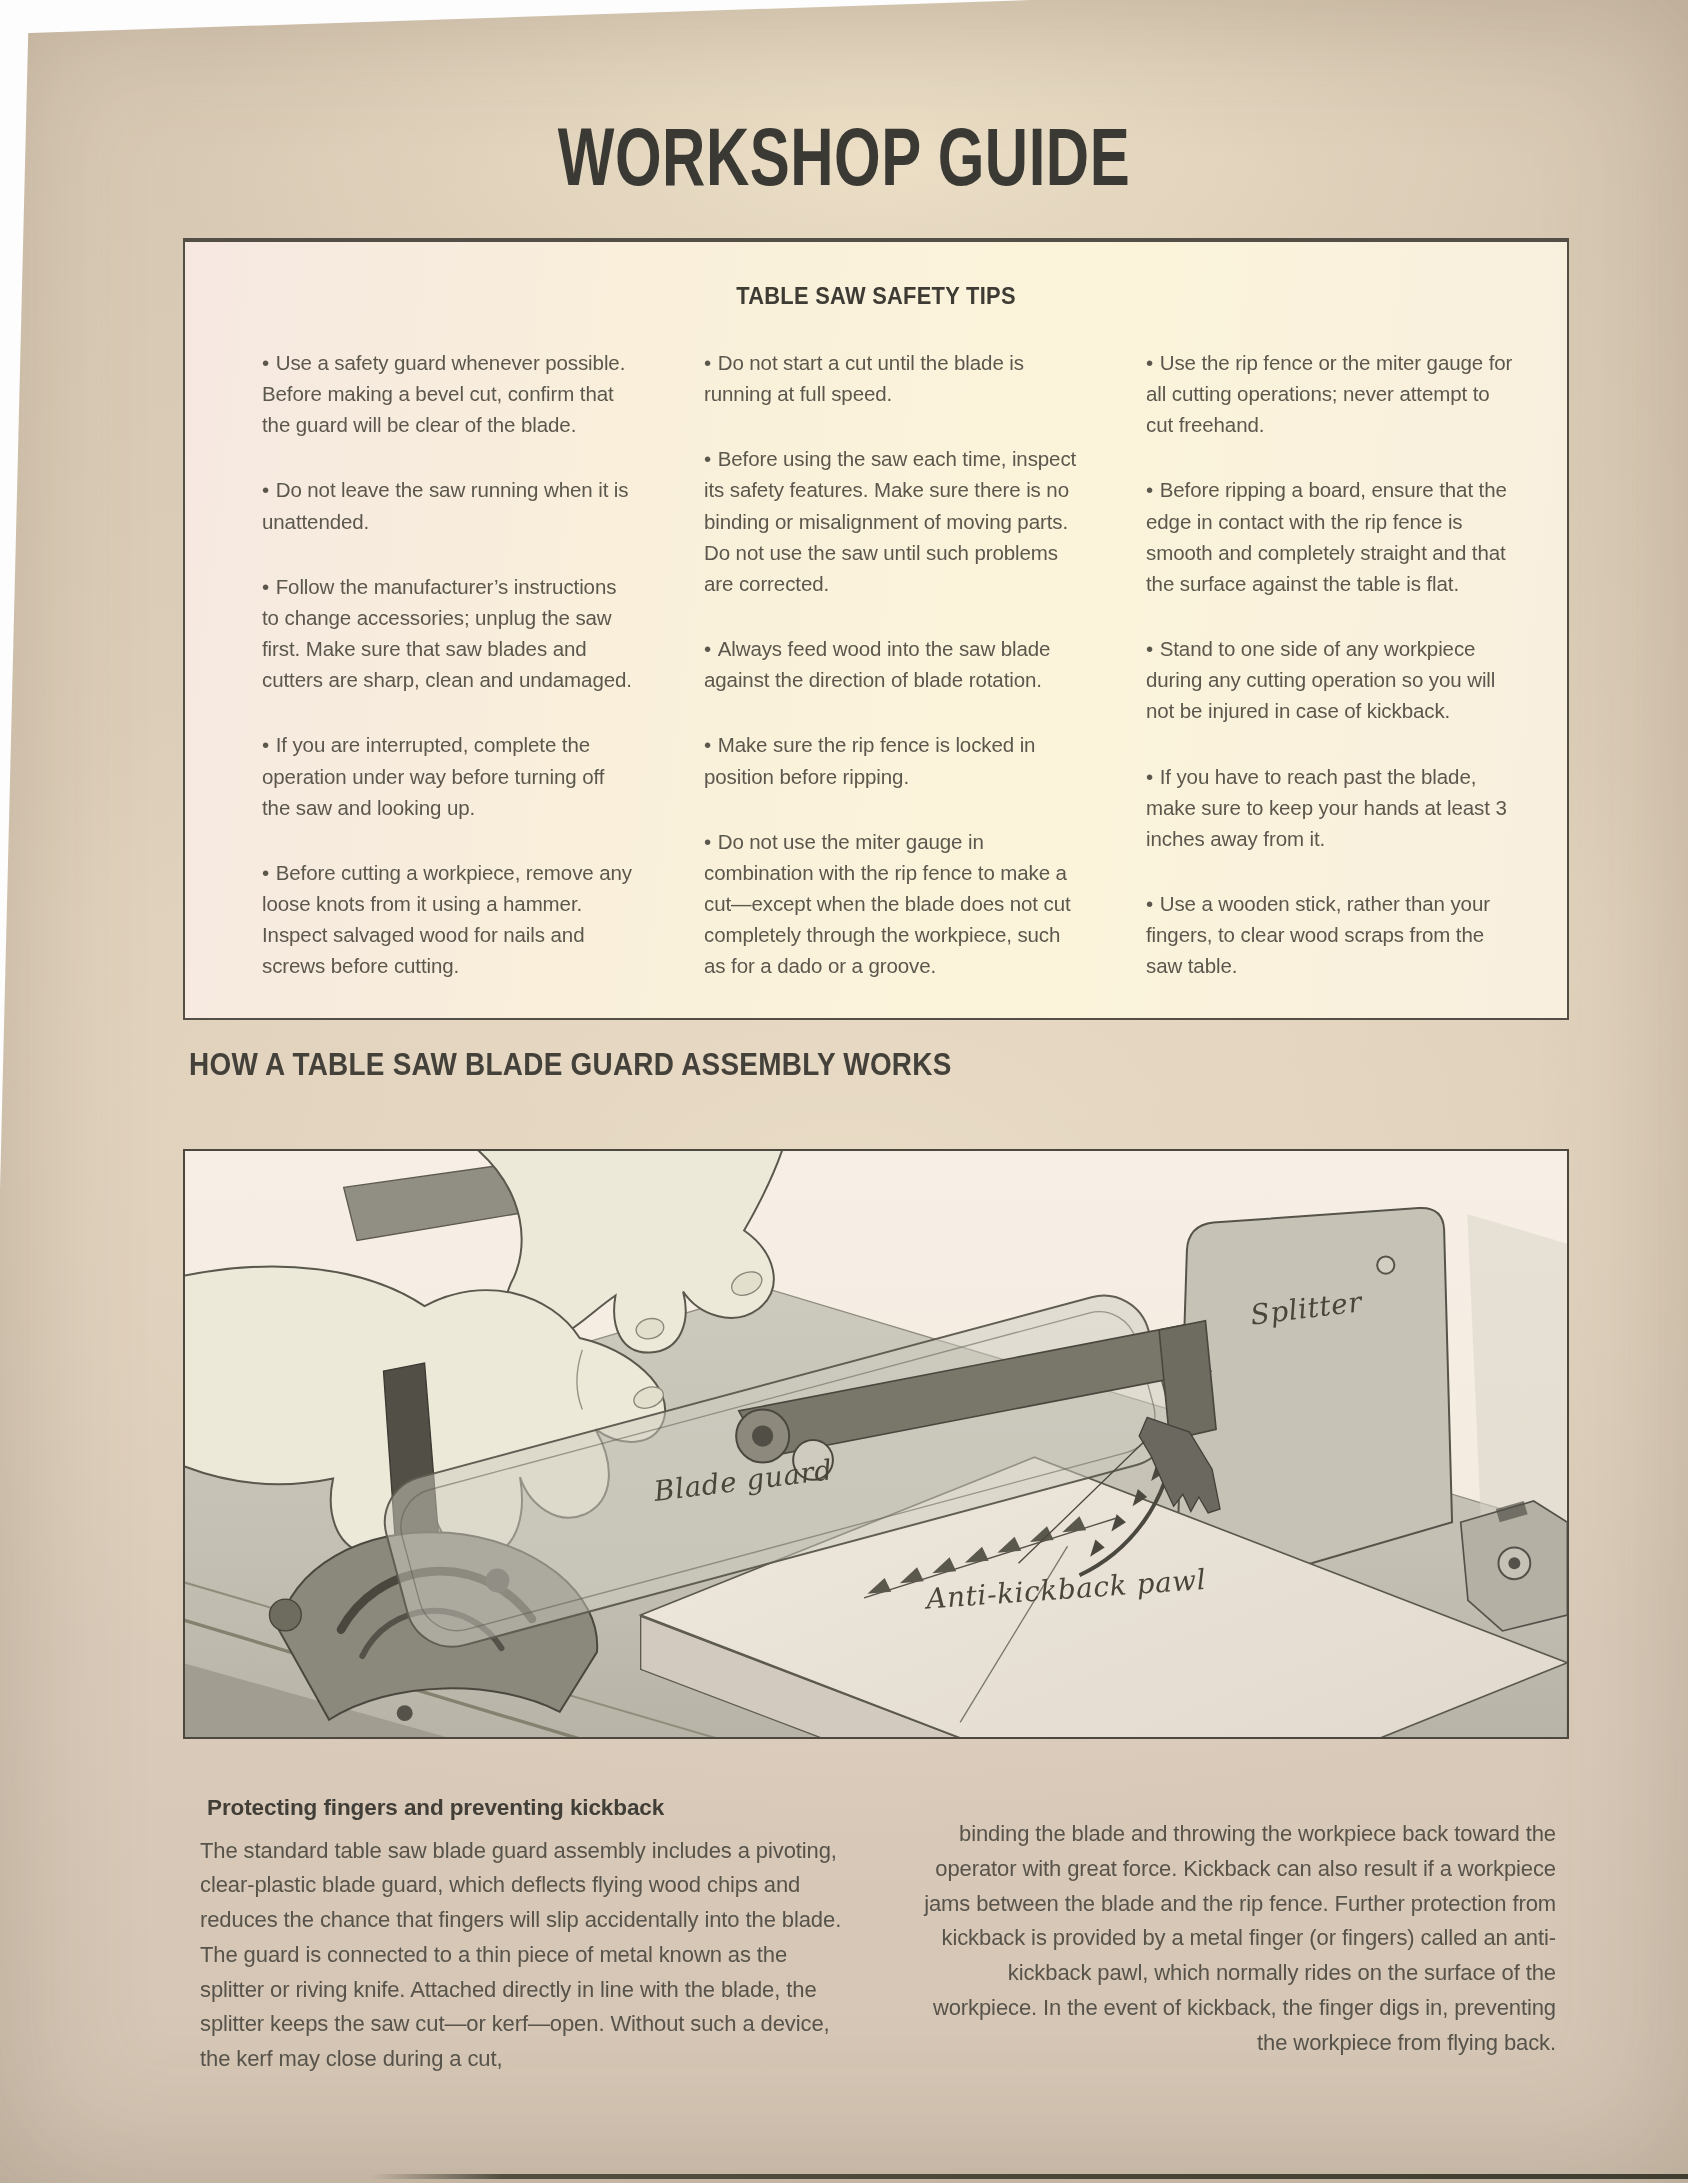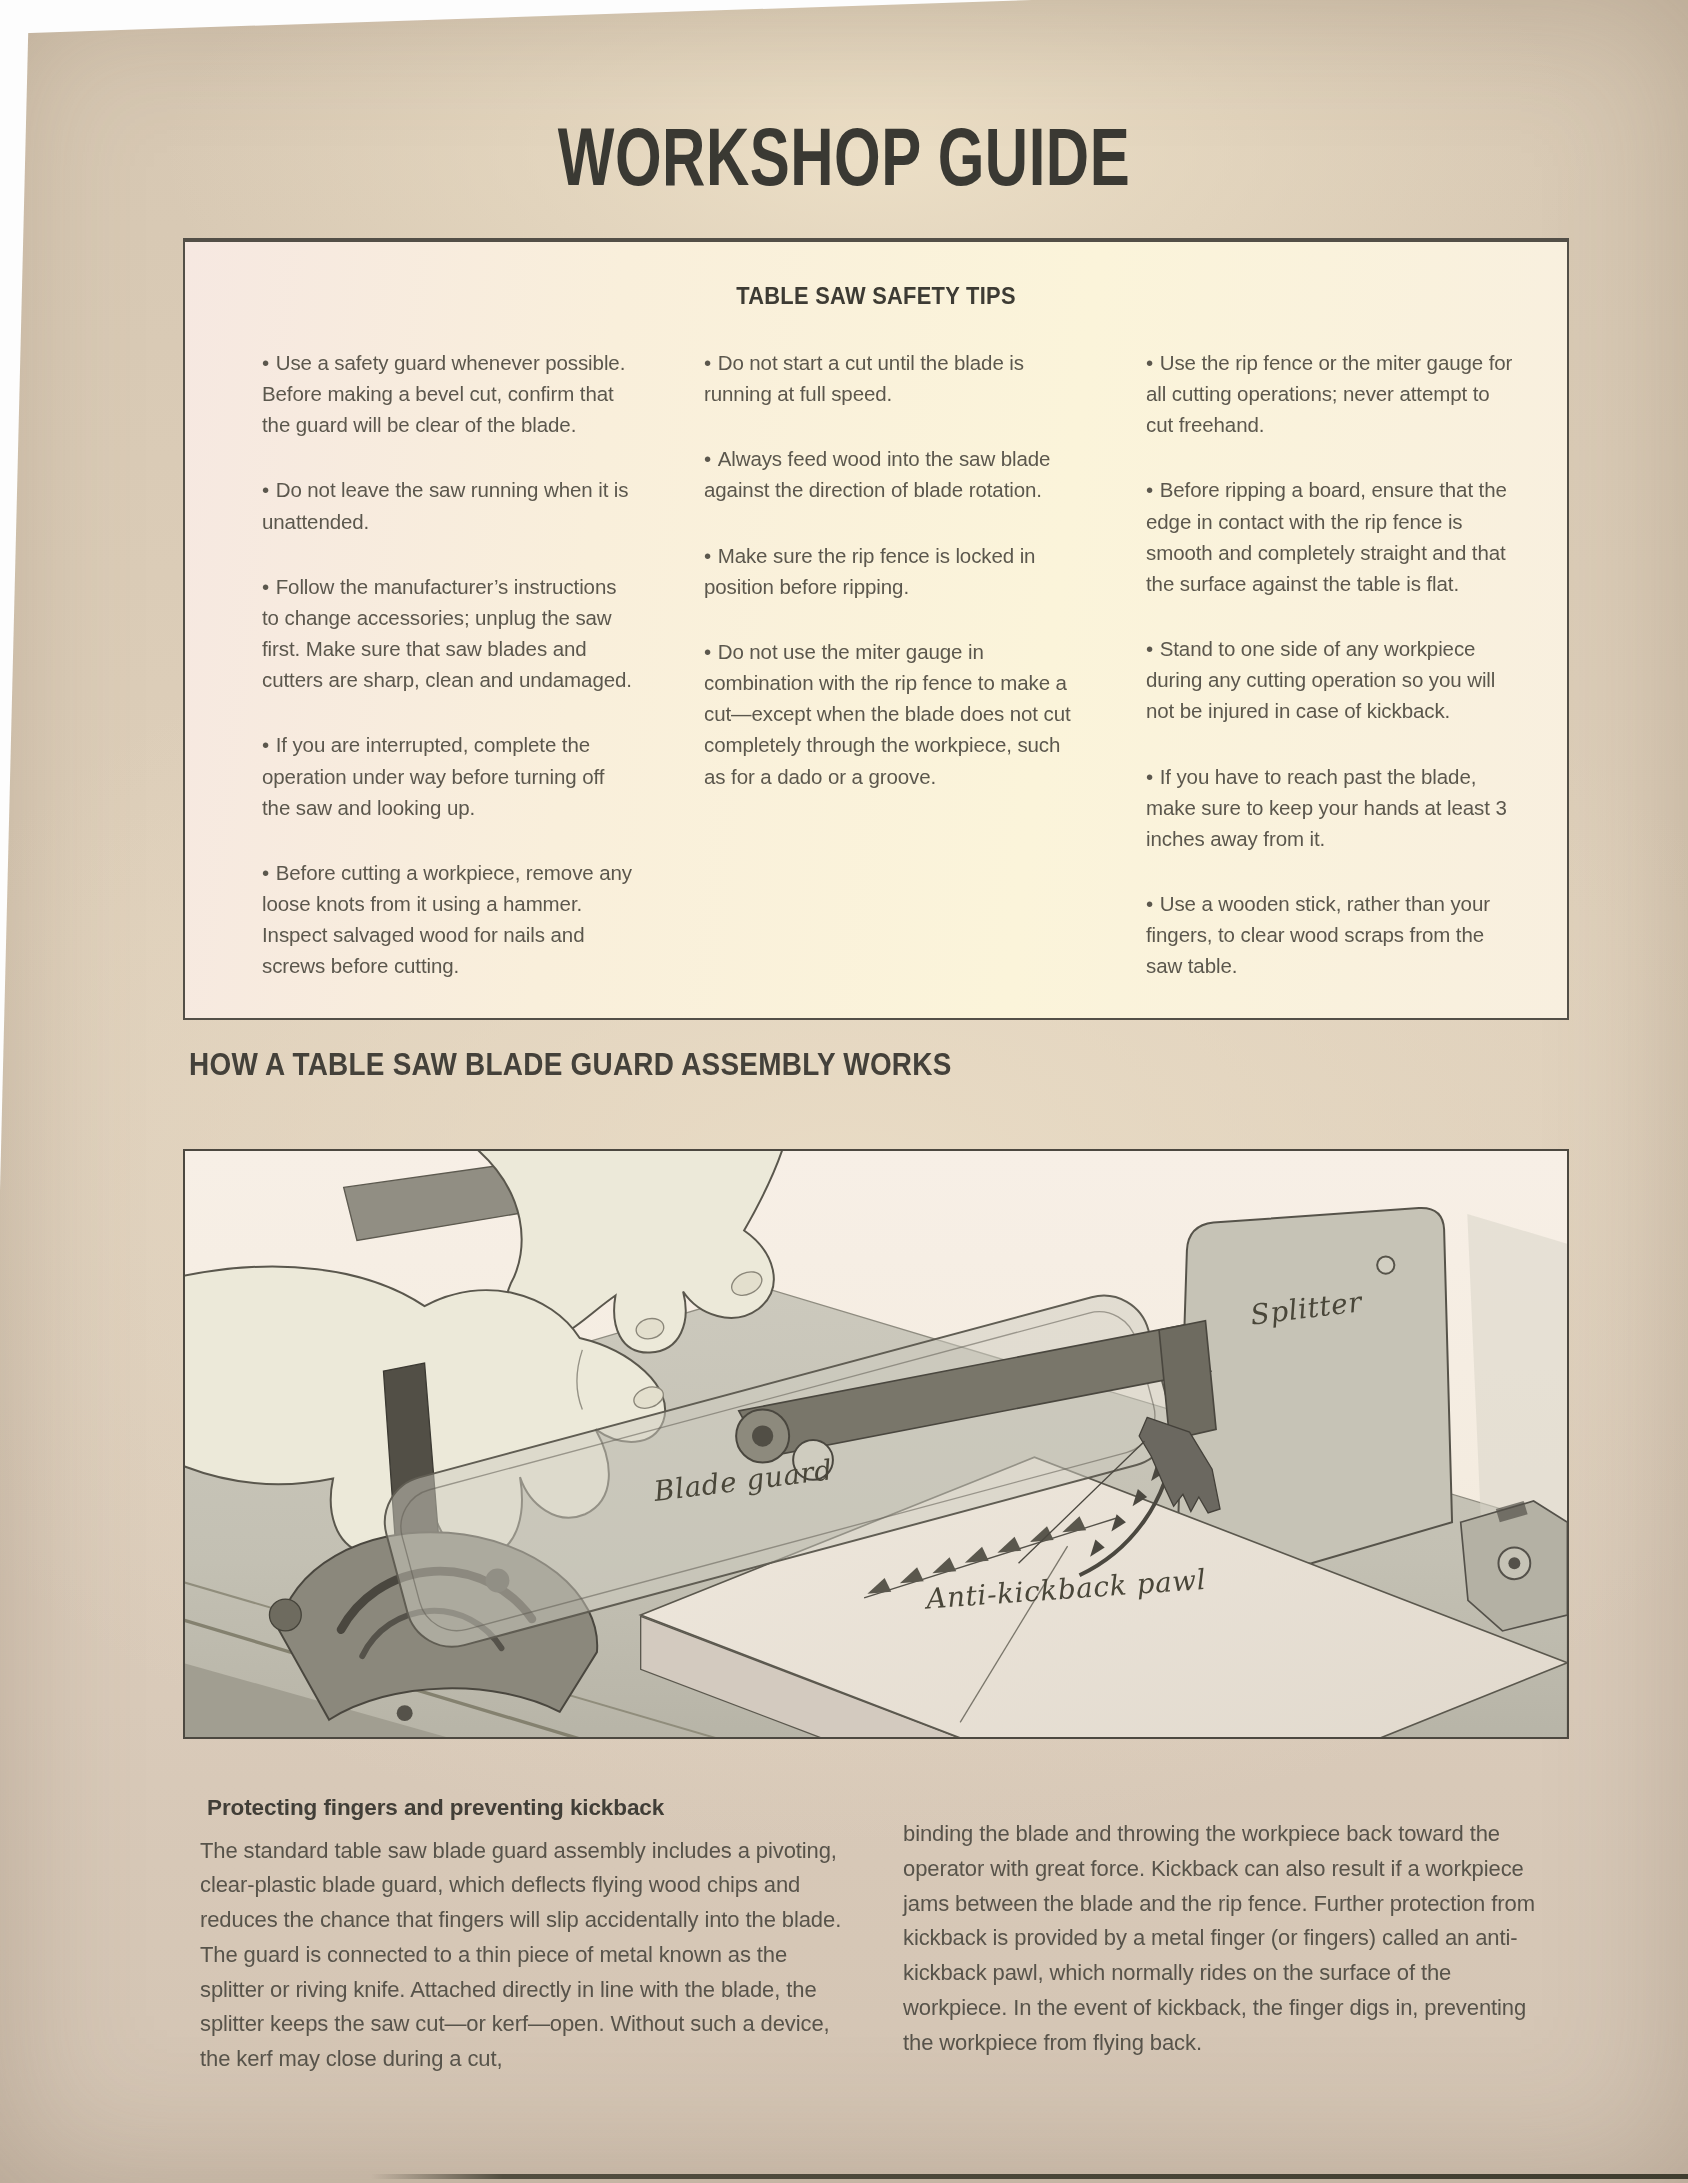--- a/index.html
+++ b/index.html
@@ -39,21 +39,21 @@
 
   .illustration{position:absolute;top:1149px;left:183px;width:1386px;height:590px;margin:0;
     box-sizing:border-box;border:2.6px solid #4c4840;background:#f3ebdf;}
   .illustration svg{display:block;width:100%;height:100%;}
   .ill-label{font-family:"DejaVu Serif",serif;font-style:italic;font-size:42px;fill:#494639;letter-spacing:1px;}
 
   .bottom{position:absolute;top:1782px;left:199px;width:1358px;display:flex;gap:48px;}
   .bcol{flex:1;min-width:0;font-size:22px;line-height:1.58;color:#57534a;letter-spacing:-0.1px;}
   .bcol h3{margin:8px;font-size:22.5px;font-weight:700;color:#413e37;letter-spacing:-0.1px;}
   .bcol p{margin:1px;}
-  .bcol.right{padding-top:34px;}
+  .bcol.right{padding-top:34px;text-align:right;}
 </style>
 </head>
 <body>
 
 <div class="frame">
   <div class="scan"></div>
   <div class="wedge wedge-top"></div>
   <div class="wedge wedge-left"></div>
   <div class="bottom-edge"></div>
 
@@ -68,20 +68,21 @@
         <div class="col">
           <p class="tip"><span class="b">•</span><span>Use a safety guard whenever possible. Before making a bevel cut, confirm that the guard will be clear of the blade.</span></p>
           <p class="tip"><span class="b">•</span><span>Do not leave the saw running when it is unattended.</span></p>
           <p class="tip"><span class="b">•</span><span>Follow the manufacturer’s instructions to change accessories; unplug the saw first. Make sure that saw blades and cutters are sharp, clean and undamaged.</span></p>
           <p class="tip"><span class="b">•</span><span>If you are interrupted, complete the operation under way before turning off the saw and looking up.</span></p>
           <p class="tip"><span class="b">•</span><span>Before cutting a workpiece, remove any loose knots from it using a hammer. Inspect salvaged wood for nails and screws before cutting.</span></p>
         </div>
 
         <div class="col">
           <p class="tip"><span class="b">•</span><span>Do not start a cut until the blade is running at full speed.</span></p>
+          <p class="tip"><span class="b">•</span><span>Before using the saw each time, inspect its safety features. Make sure there is no binding or misalignment of moving parts. Do not use the saw until such problems are corrected.</span></p>
           <p class="tip"><span class="b">•</span><span>Always feed wood into the saw blade against the direction of blade rotation.</span></p>
           <p class="tip"><span class="b">•</span><span>Make sure the rip fence is locked in position before ripping.</span></p>
           <p class="tip"><span class="b">•</span><span>Do not use the miter gauge in combination with the rip fence to make a cut—except when the blade does not cut completely through the workpiece, such as for a dado or a groove.</span></p>
         </div>
 
         <div class="col">
           <p class="tip"><span class="b">•</span><span>Use the rip fence or the miter gauge for all cutting operations; never attempt to cut freehand.</span></p>
           <p class="tip"><span class="b">•</span><span>Before ripping a board, ensure that the edge in contact with the rip fence is smooth and completely straight and that the surface against the table is flat.</span></p>
           <p class="tip"><span class="b">•</span><span>Stand to one side of any workpiece during any cutting operation so you will not be injured in case of kickback.</span></p>
           <p class="tip"><span class="b">•</span><span>If you have to reach past the blade, make sure to keep your hands at least 3 inches away from it.</span></p>

